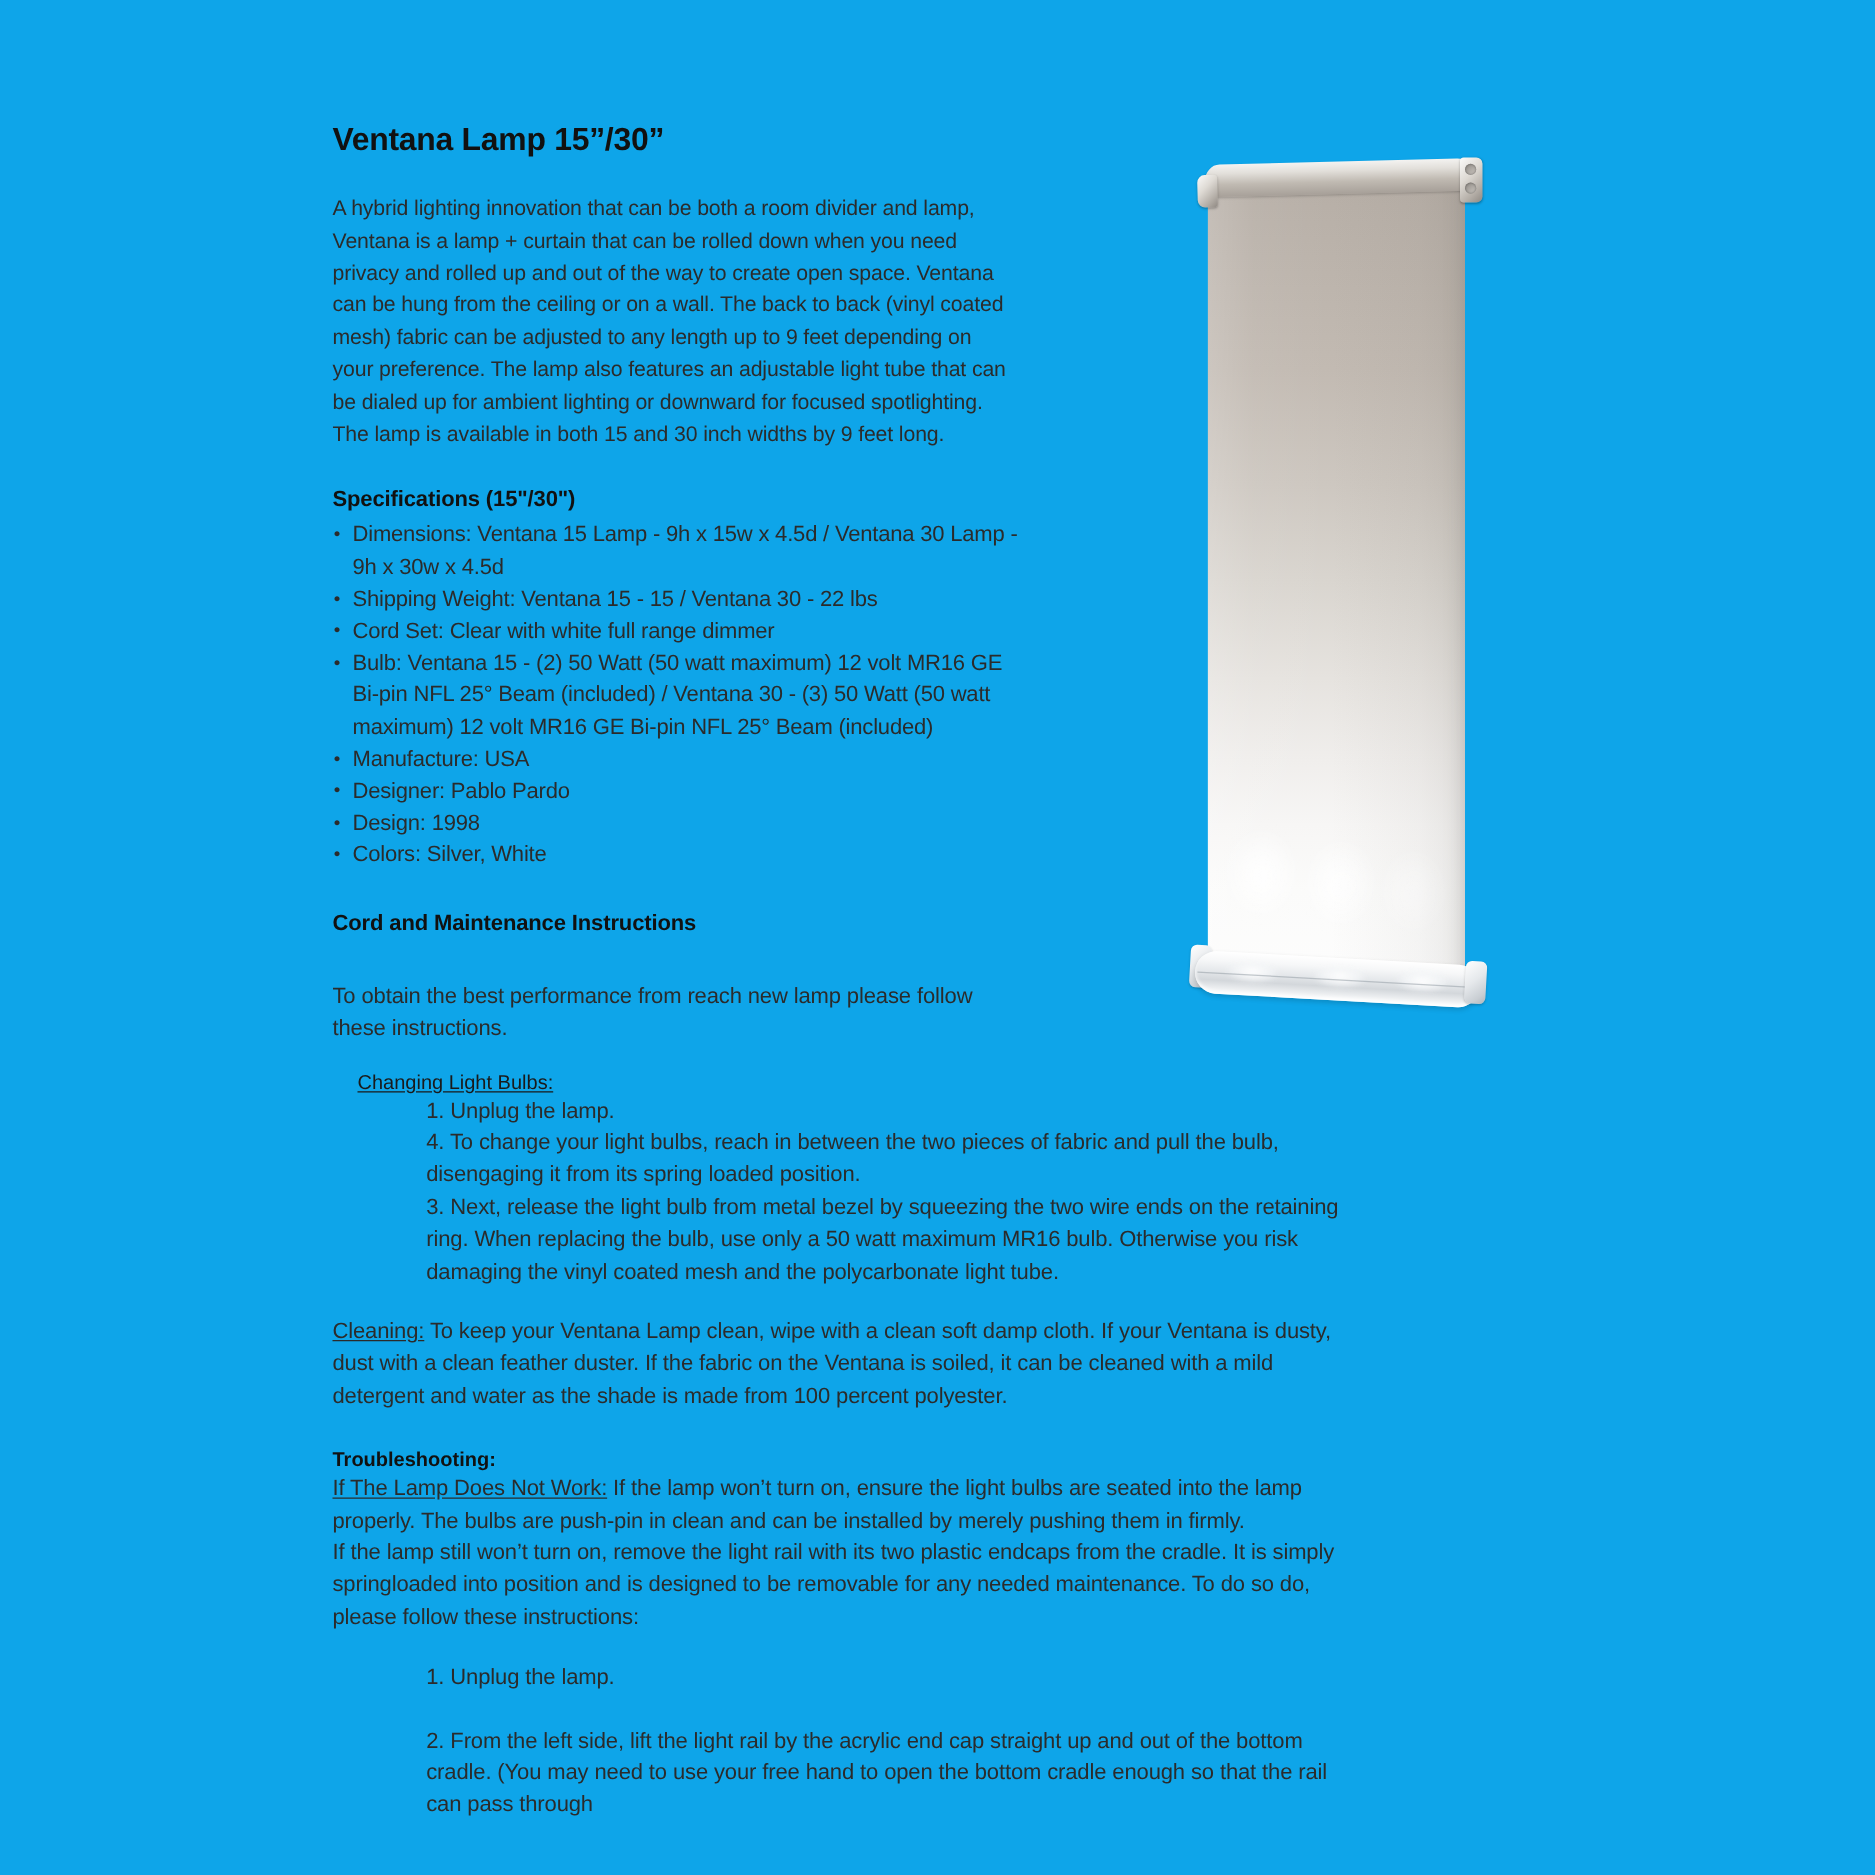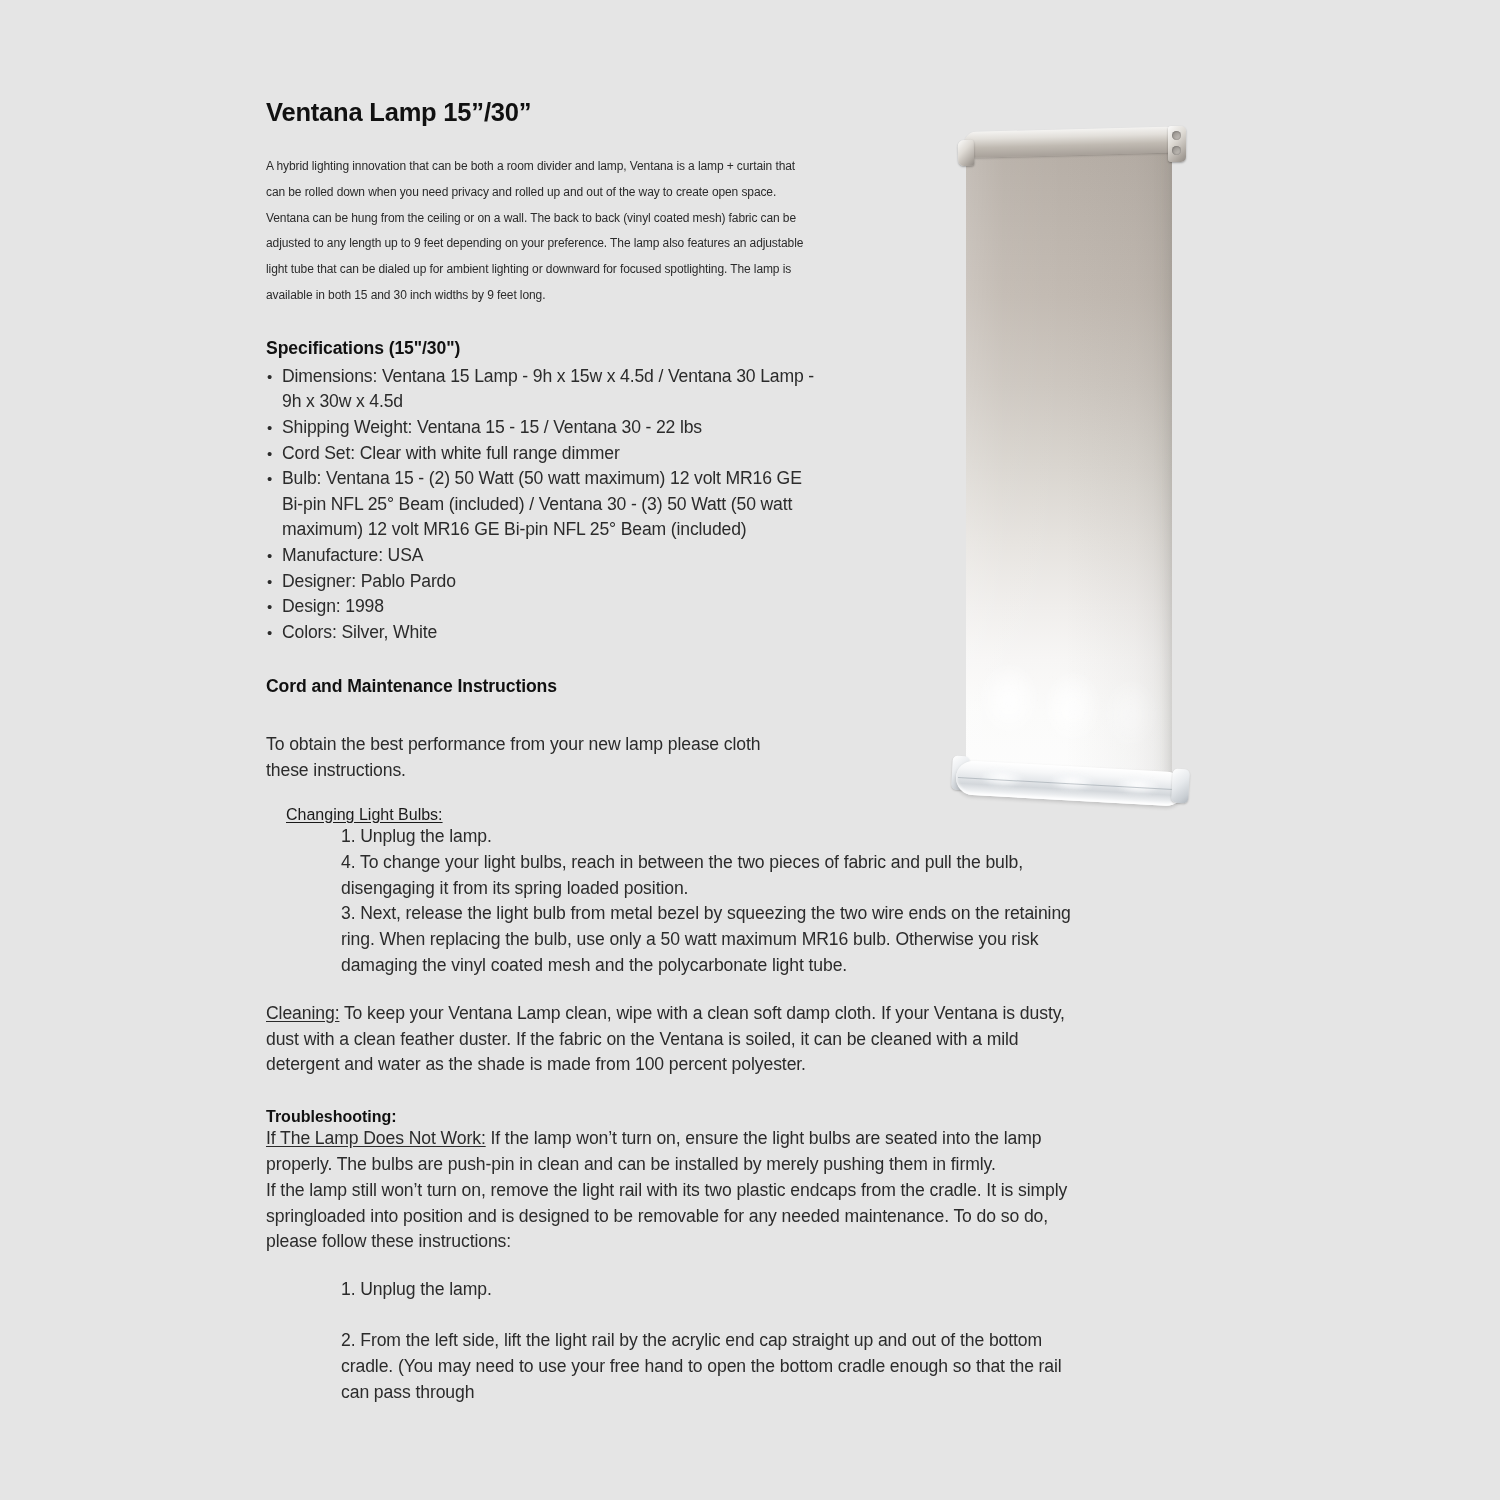--- a/index.html
+++ b/index.html
@@ -13,21 +13,21 @@
     position: relative;
     overflow: hidden;
     font-family: "Liberation Sans", sans-serif;
     color: #1a1a1a;
     -webkit-font-smoothing: antialiased;
   }
 
   .page {
     position: absolute;
     inset: 0;
-    background: #e5e5e5;
+    background: #0ea5e9;
   }
 
   
   .doc-col {
     position: absolute;
     left: 266px;
     top: 98px;
     width: 820px;
   }
 
@@ -35,21 +35,21 @@
     font-size: 25.5px;
     font-weight: bold;
     letter-spacing: -0.2px;
     color: #111111;
     margin: 0 0 28px 0;
     line-height: 1.1;
   }
 
   .intro {
     width: 548px;
-    font-size: 12px;
+    font-size: 17px;
     line-height: 25.8px;
     color: #2b2b2b;
     margin: 0 0 28px 0;
     letter-spacing: -0.1px;
   }
 
   h2.sec-head {
     font-size: 17.6px;
     font-weight: bold;
     color: #111111;
@@ -308,21 +308,21 @@
       <li>Design: 1998</li>
       <li>Colors: Silver, White</li>
     </ul>
 
     <div class="care-block">
       <h2 class="sec-head">Cord and Maintenance Instructions</h2>
 
 
       <div class="spacer-lg"></div>
 
-      <p class="para narrow">To obtain the best performance from your new lamp please cloth these instructions.</p>
+      <p class="para narrow">To obtain the best performance from reach new lamp please follow these instructions.</p>
 
       <div class="spacer-md"></div>
 
       <div>
         <span class="underlined-head">Changing Light Bulbs:</span>
       </div>
 
       <ul class="step-list">
         <li>1. Unplug the lamp.</li>
         <li>4. To change your light bulbs, reach in between the two pieces of fabric and pull the bulb, disengaging it from its spring loaded position.</li>

